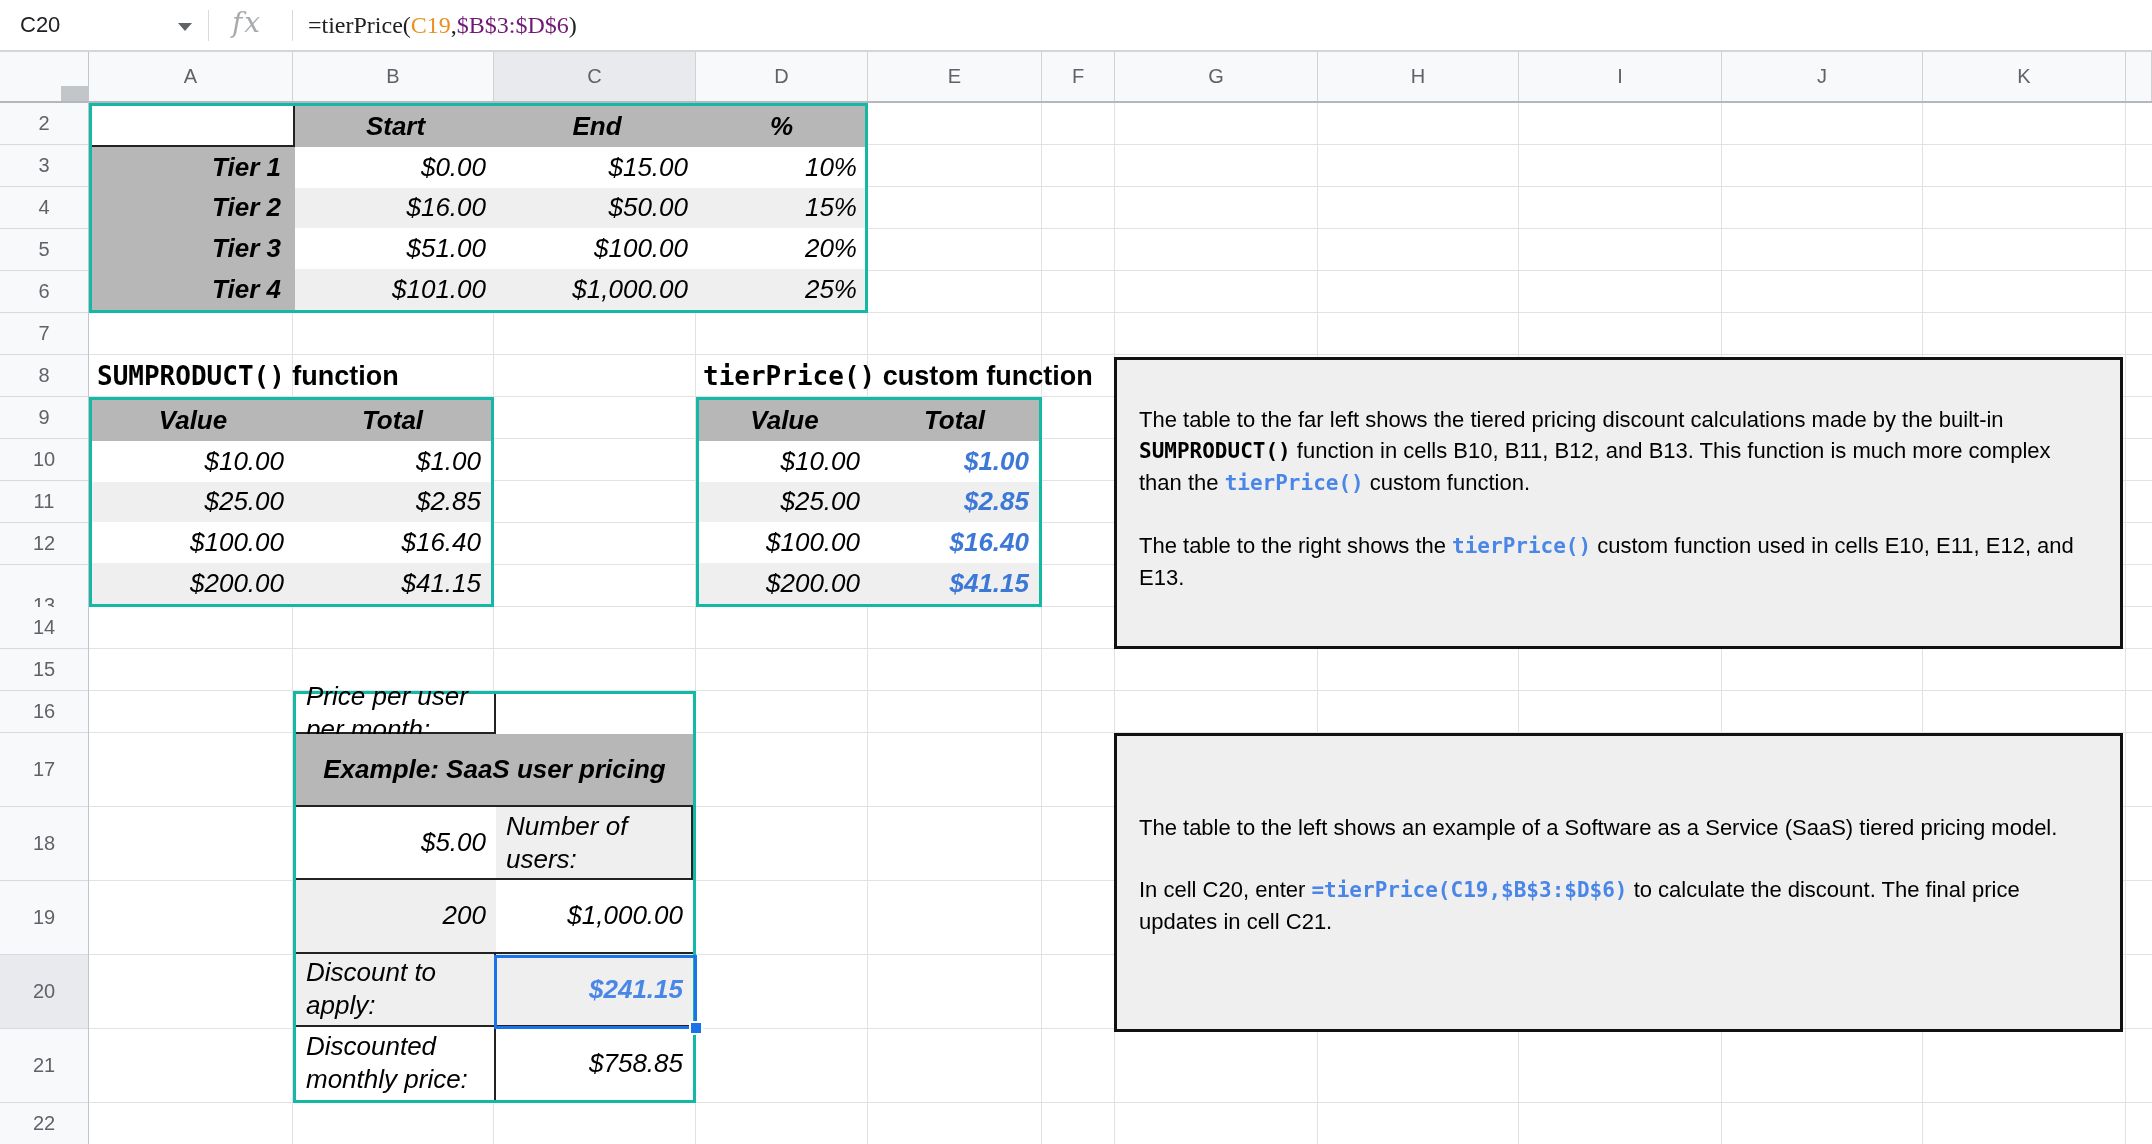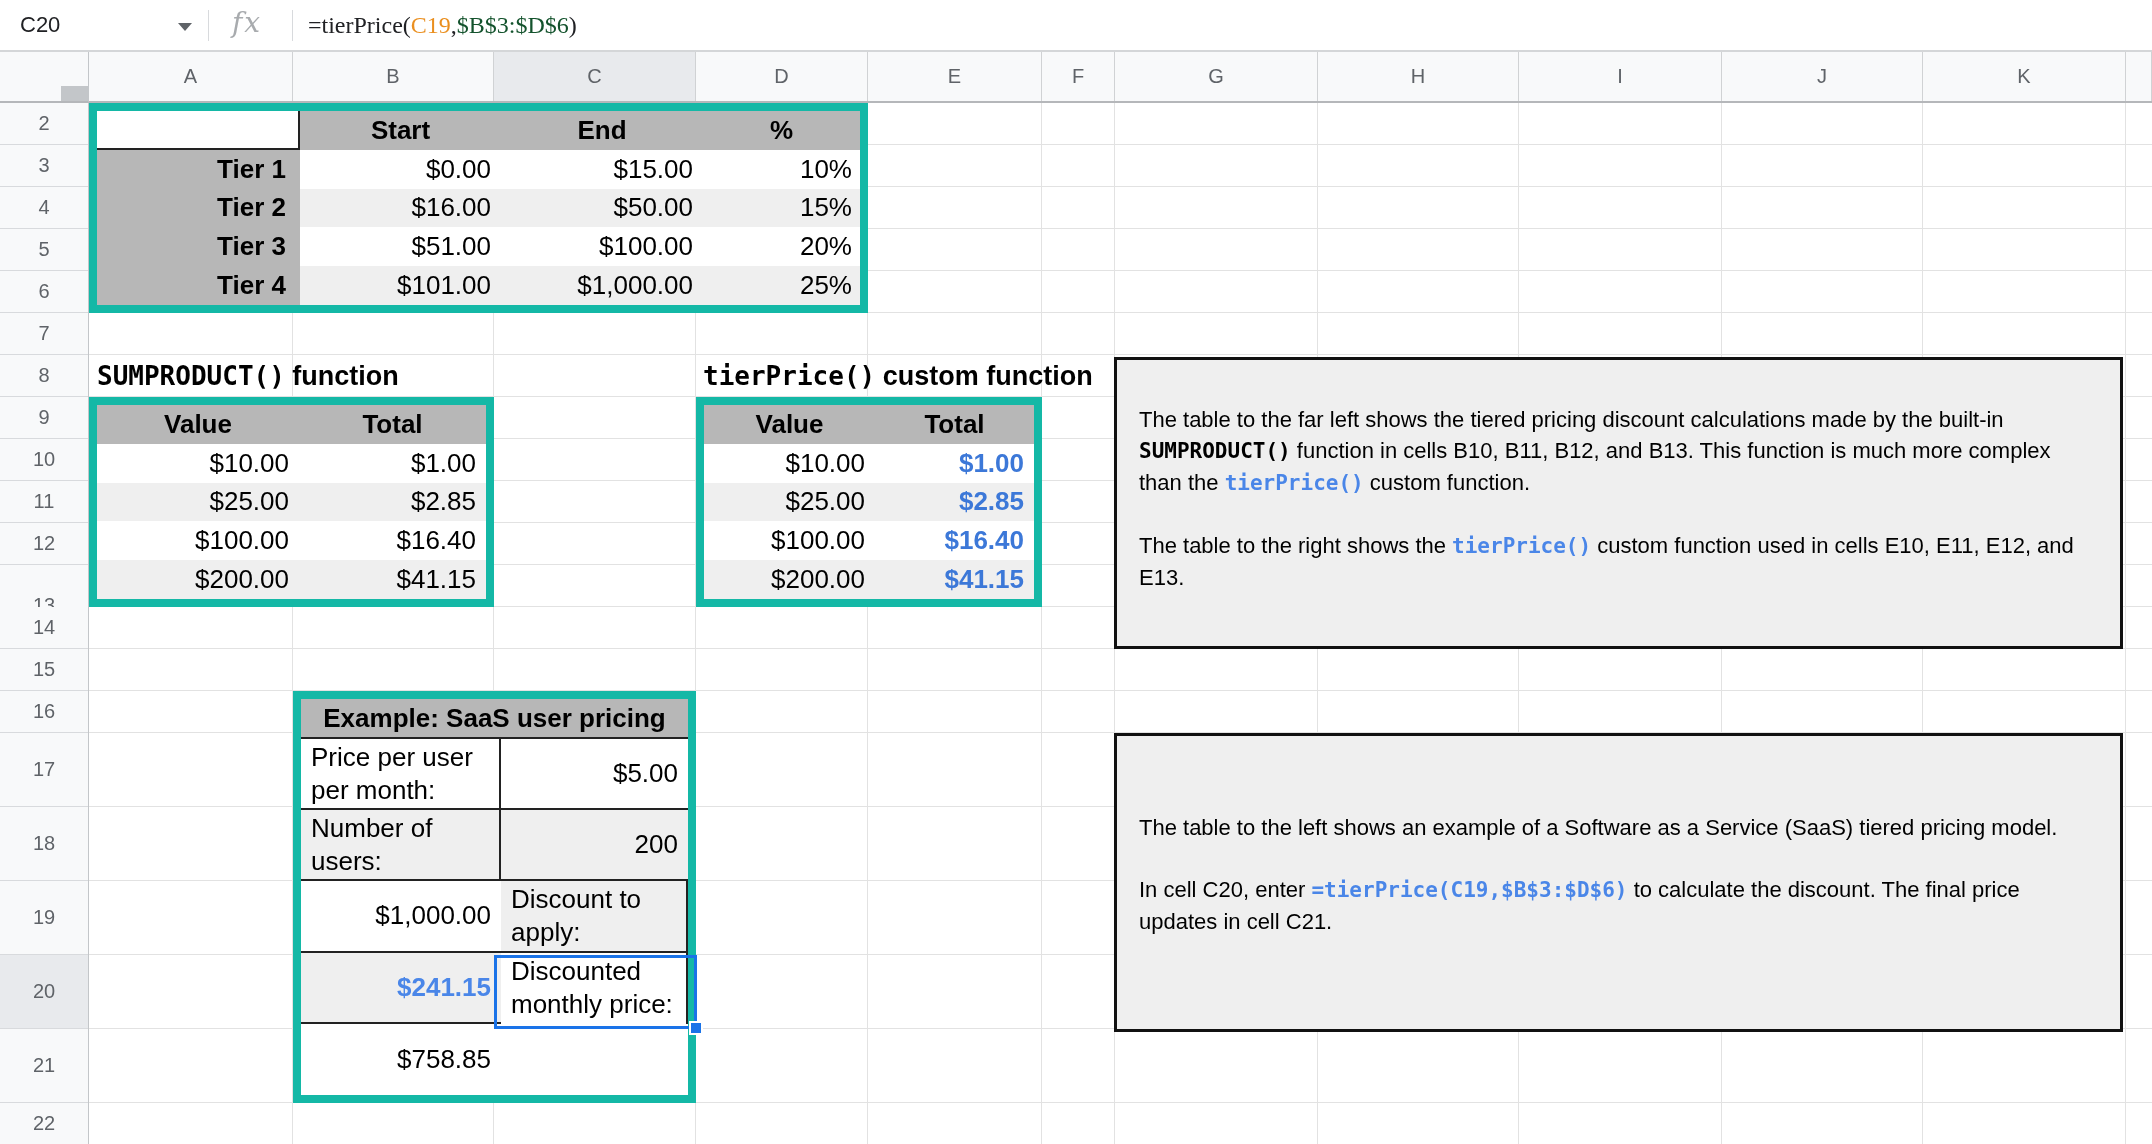--- a/index.html
+++ b/index.html
@@ -14,21 +14,21 @@
   .namebox { position:absolute; left:0; top:0; width:208px; height:50px;
              display:flex; align-items:center; padding-left:20px; font-size:22px; color:#202124; }
   .nb-arrow { position:absolute; left:178px; top:23px; width:0; height:0;
               border-left:7px solid transparent; border-right:7px solid transparent;
               border-top:8px solid #5f6368; }
   .fdiv { position:absolute; top:10px; width:1px; height:31px; background:#d8dadd; }
   .fx { position:absolute; left:232px; top:6px; font-family:"DejaVu Serif", serif;
         font-style:italic; font-size:28px; color:#a8abae; letter-spacing:2px; }
   .formula { position:absolute; left:308px; top:0; height:50px; display:flex; align-items:center;
              font-family:Liberation Serif, serif; font-size:24px; color:#202124; white-space:pre; }
-  .f-orange { color:#ea8f1f; } .f-purple { color:#14532d; }
+  .f-orange { color:#ea8f1f; } .f-purple { color:#701a75; }
   
   .corner { position:absolute; left:0; top:52px; width:89px; height:51px; background:#f8f9fa;
             border-right:1px solid #c3c6c9; border-bottom:2px solid #b5b7ba; }
   .corner-block { position:absolute; right:0; bottom:0; width:27px; height:15px; background:#c3c6c9; }
   .chs { position:absolute; left:89px; top:52px; width:2063px; height:51px; background:#f8f9fa;
          border-bottom:2px solid #b5b7ba; }
   .ch { position:absolute; top:0; height:49px; display:flex; align-items:center; justify-content:center;
         font-size:20px; color:#5f6368; border-right:1px solid #d0d2d4; background:#f8f9fa; }
   .ch.hl { background:#e8eaed; }
   .rhs { position:absolute; left:0; top:103px; width:89px; height:1041px; background:#f8f9fa;
@@ -42,21 +42,21 @@
       linear-gradient(#e2e2e2,#e2e2e2),linear-gradient(#e2e2e2,#e2e2e2),linear-gradient(#e2e2e2,#e2e2e2),
       linear-gradient(#e2e2e2,#e2e2e2),linear-gradient(#e2e2e2,#e2e2e2),linear-gradient(#e2e2e2,#e2e2e2),
       linear-gradient(#e2e2e2,#e2e2e2),linear-gradient(#e2e2e2,#e2e2e2);
     background-size:1px 100%;
     background-position:203px 0,404px 0,606px 0,778px 0,952px 0,1025px 0,1228px 0,1429px 0,1632px 0,1833px 0,2036px 0; }
   .hlines-a { position:absolute; left:89px; top:103px; width:2063px; height:631px;
     background:repeating-linear-gradient(to bottom, transparent 0 41px, #e2e2e2 41px 42px); }
   .hlines-b { position:absolute; left:89px; top:733px; width:2063px; height:411px;
     background:repeating-linear-gradient(to bottom, transparent 0 73px, #e2e2e2 73px 74px); }
   
-  .sheet-table { position:absolute; border:8px solid #14b8a6; background:#fff; display:grid; z-index:3; }
+  .sheet-table { position:absolute; border:3px solid #14b8a6; background:#fff; display:grid; z-index:3;font-style:italic; }
   .cell { display:flex; align-items:center; font-size:26px; }
   .cell.right { justify-content:flex-end; padding-right:10px;text-align:center; }
   .cell.center { justify-content:center; }
   .cell.hdr { background:#b7b7b7; font-weight:bold; }
   .cell.band { background:#efefef; }
   .cell.blue { color:#3c78d8; font-weight:bold; }
   .row8-title { position:absolute; height:42px; display:flex; align-items:center; z-index:3;
                 font-size:27px; font-weight:bold; white-space:pre; }
   .mono-b { font-family:"DejaVu Sans Mono", monospace; font-weight:bold; font-size:26px; }
   
@@ -185,23 +185,23 @@
     <div class="cell right blue">$1.00</div>
     <div class="cell right band">$25.00</div>
     <div class="cell right band blue">$2.85</div>
     <div class="cell right">$100.00</div>
     <div class="cell right blue">$16.40</div>
     <div class="cell right band">$200.00</div>
     <div class="cell right band blue">$41.15</div>
   </div>
 
   <div class="sheet-table" style="left:293px;top:691px;width:403px;height:412px;grid-template-columns:200px 1fr;grid-template-rows:40px repeat(5,1fr)">
+    <div class="cell saas-label b-r b-b">Price per user per month:</div>
+
     <div class="cell hdr center b-b" style="grid-column:1 / span 2">Example: SaaS user pricing</div>
-
-    <div class="cell saas-label b-r b-b">Price per user per month:</div>
     <div class="cell right b-b">$5.00</div>
 
     <div class="cell saas-label band b-r b-b">Number of users:</div>
     <div class="cell right band b-b">200</div>
 
     <div class="cell right b-b">$1,000.00</div>
 
     <div class="cell saas-label band b-r b-b">Discount to apply:</div>
     <div class="cell right band b-b saas-sel">$241.15</div>
 

